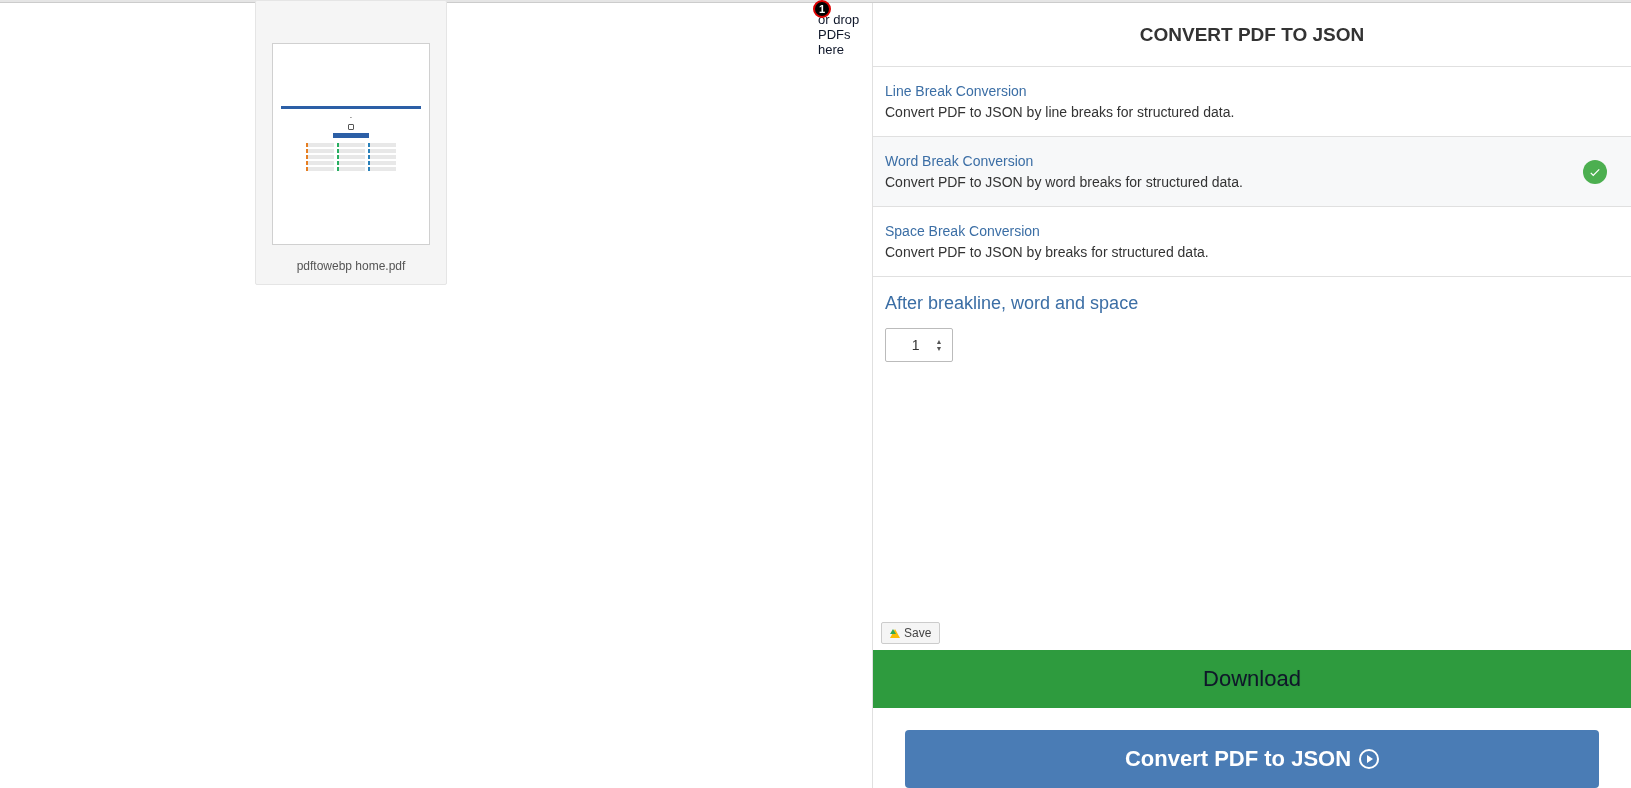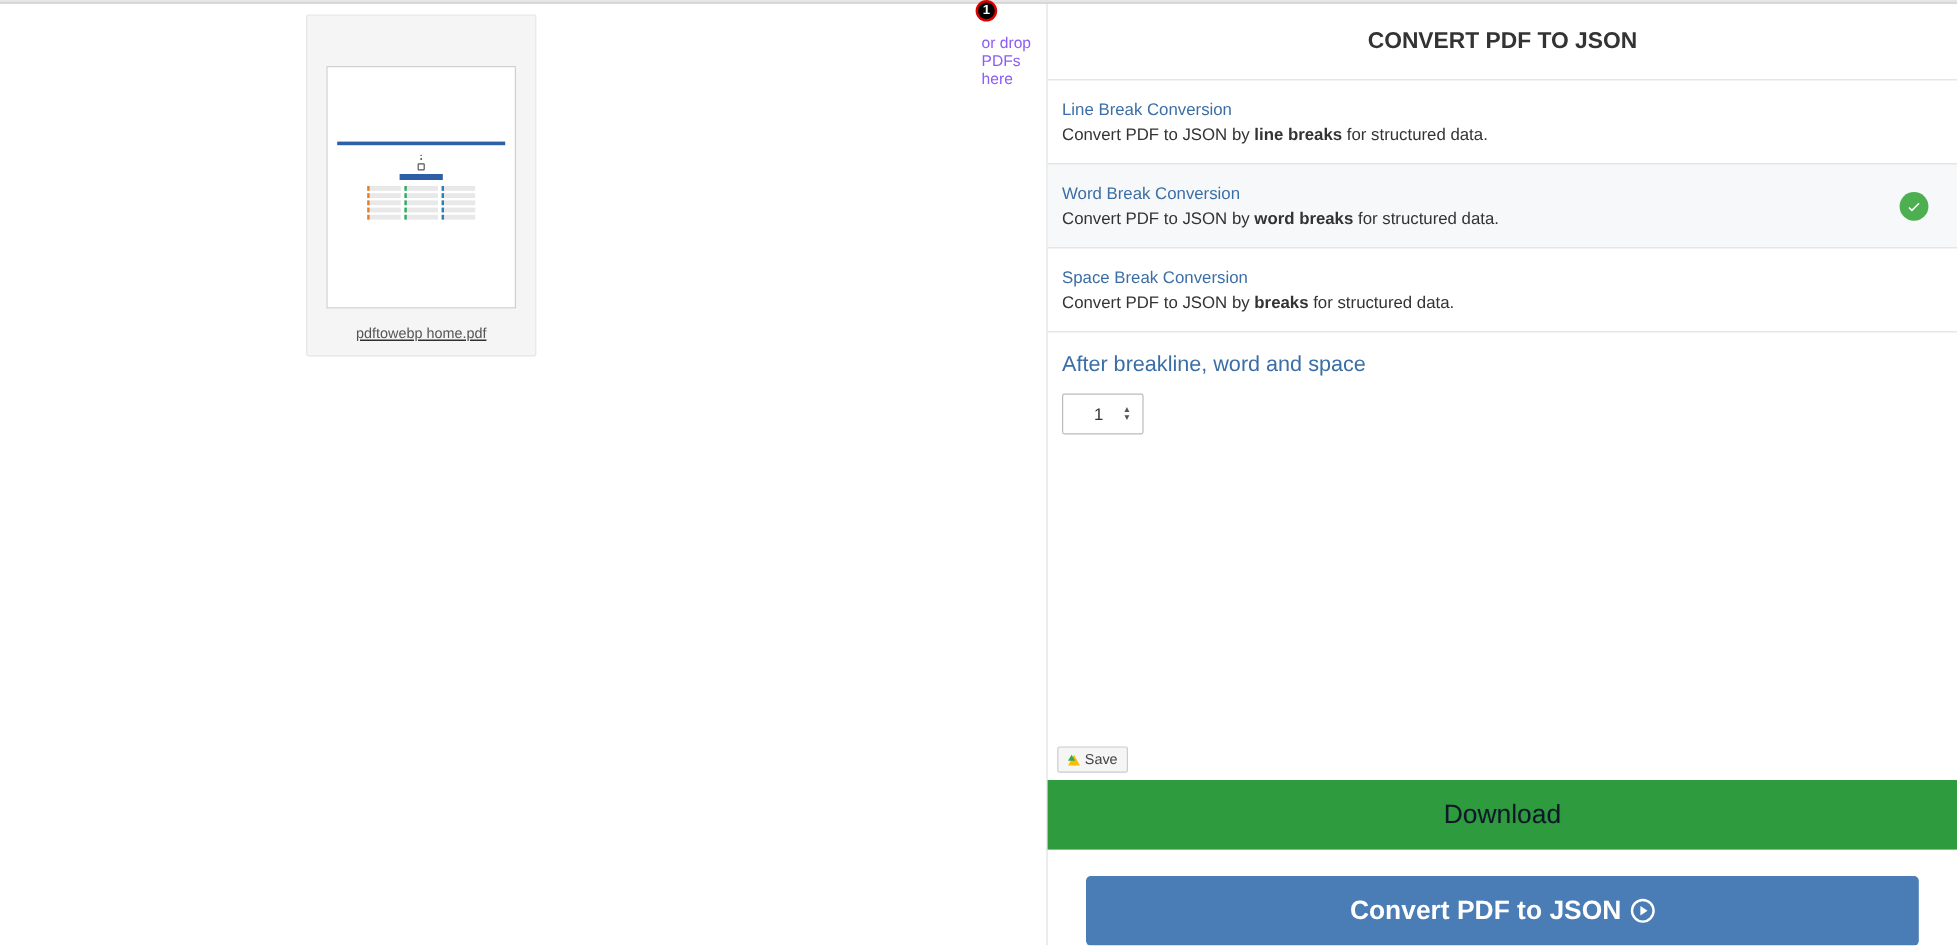--- a/index.html
+++ b/index.html
@@ -29,56 +29,55 @@
     }
     .right-pane {
       width: 759px;
       border-left: 1px solid #e0e0e0;
       display: flex;
       flex-direction: column;
       background: #fff;
     }
     .drop-hint {
       position: absolute;
-      top: 28px;
+      top: 12px;
       left: 818px;
       font-size: 13px;
-      color: #8b5cf6;
+      color: #0f172a;
     }
     .badge {
       position: absolute;
       top: 0px;
       left: 813px;
       width: 18px;
       height: 18px;
       border-radius: 50%;
       background: #000;
       border: 2px solid #d00;
       color: #fff;
       font-size: 11px;
       font-weight: bold;
       display: flex;
       align-items: center;
       justify-content: center;
       z-index: 2;
     }
     .file-card {
       position: absolute;
-      top: 12px;
+      top: 0;
       left: 255px;
       width: 192px;
       height: 285px;
       background: #f5f5f5;
       border: 1px solid #e5e5e5;
       border-radius: 2px;
       display: flex;
       flex-direction: column;
       align-items: center;
       padding: 10px;
-      text-decoration: underline;
     }
     .thumb {
       width: 158px;
       height: 202px;
       background: #fff;
       border: 1px solid #d0d0d0;
       margin-top: 32px;
       display: flex;
       flex-direction: column;
       align-items: center;
@@ -141,21 +140,21 @@
     .option.selected { background: #f7f8f9; }
     .option-title {
       color: #3b6ea5;
       font-size: 14px;
       margin-bottom: 5px;
     }
     .option-desc {
       font-size: 14px;
       color: #333;
     }
-    .option-desc b { font-weight: bold; }
+    .option-desc b { font-weight: normal; }
     .check {
       position: absolute;
       right: 24px;
       top: 50%;
       transform: translateY(-50%);
       width: 24px; height: 24px;
       border-radius: 50%;
       background: #4caf50;
       display: none;
       align-items: center;

